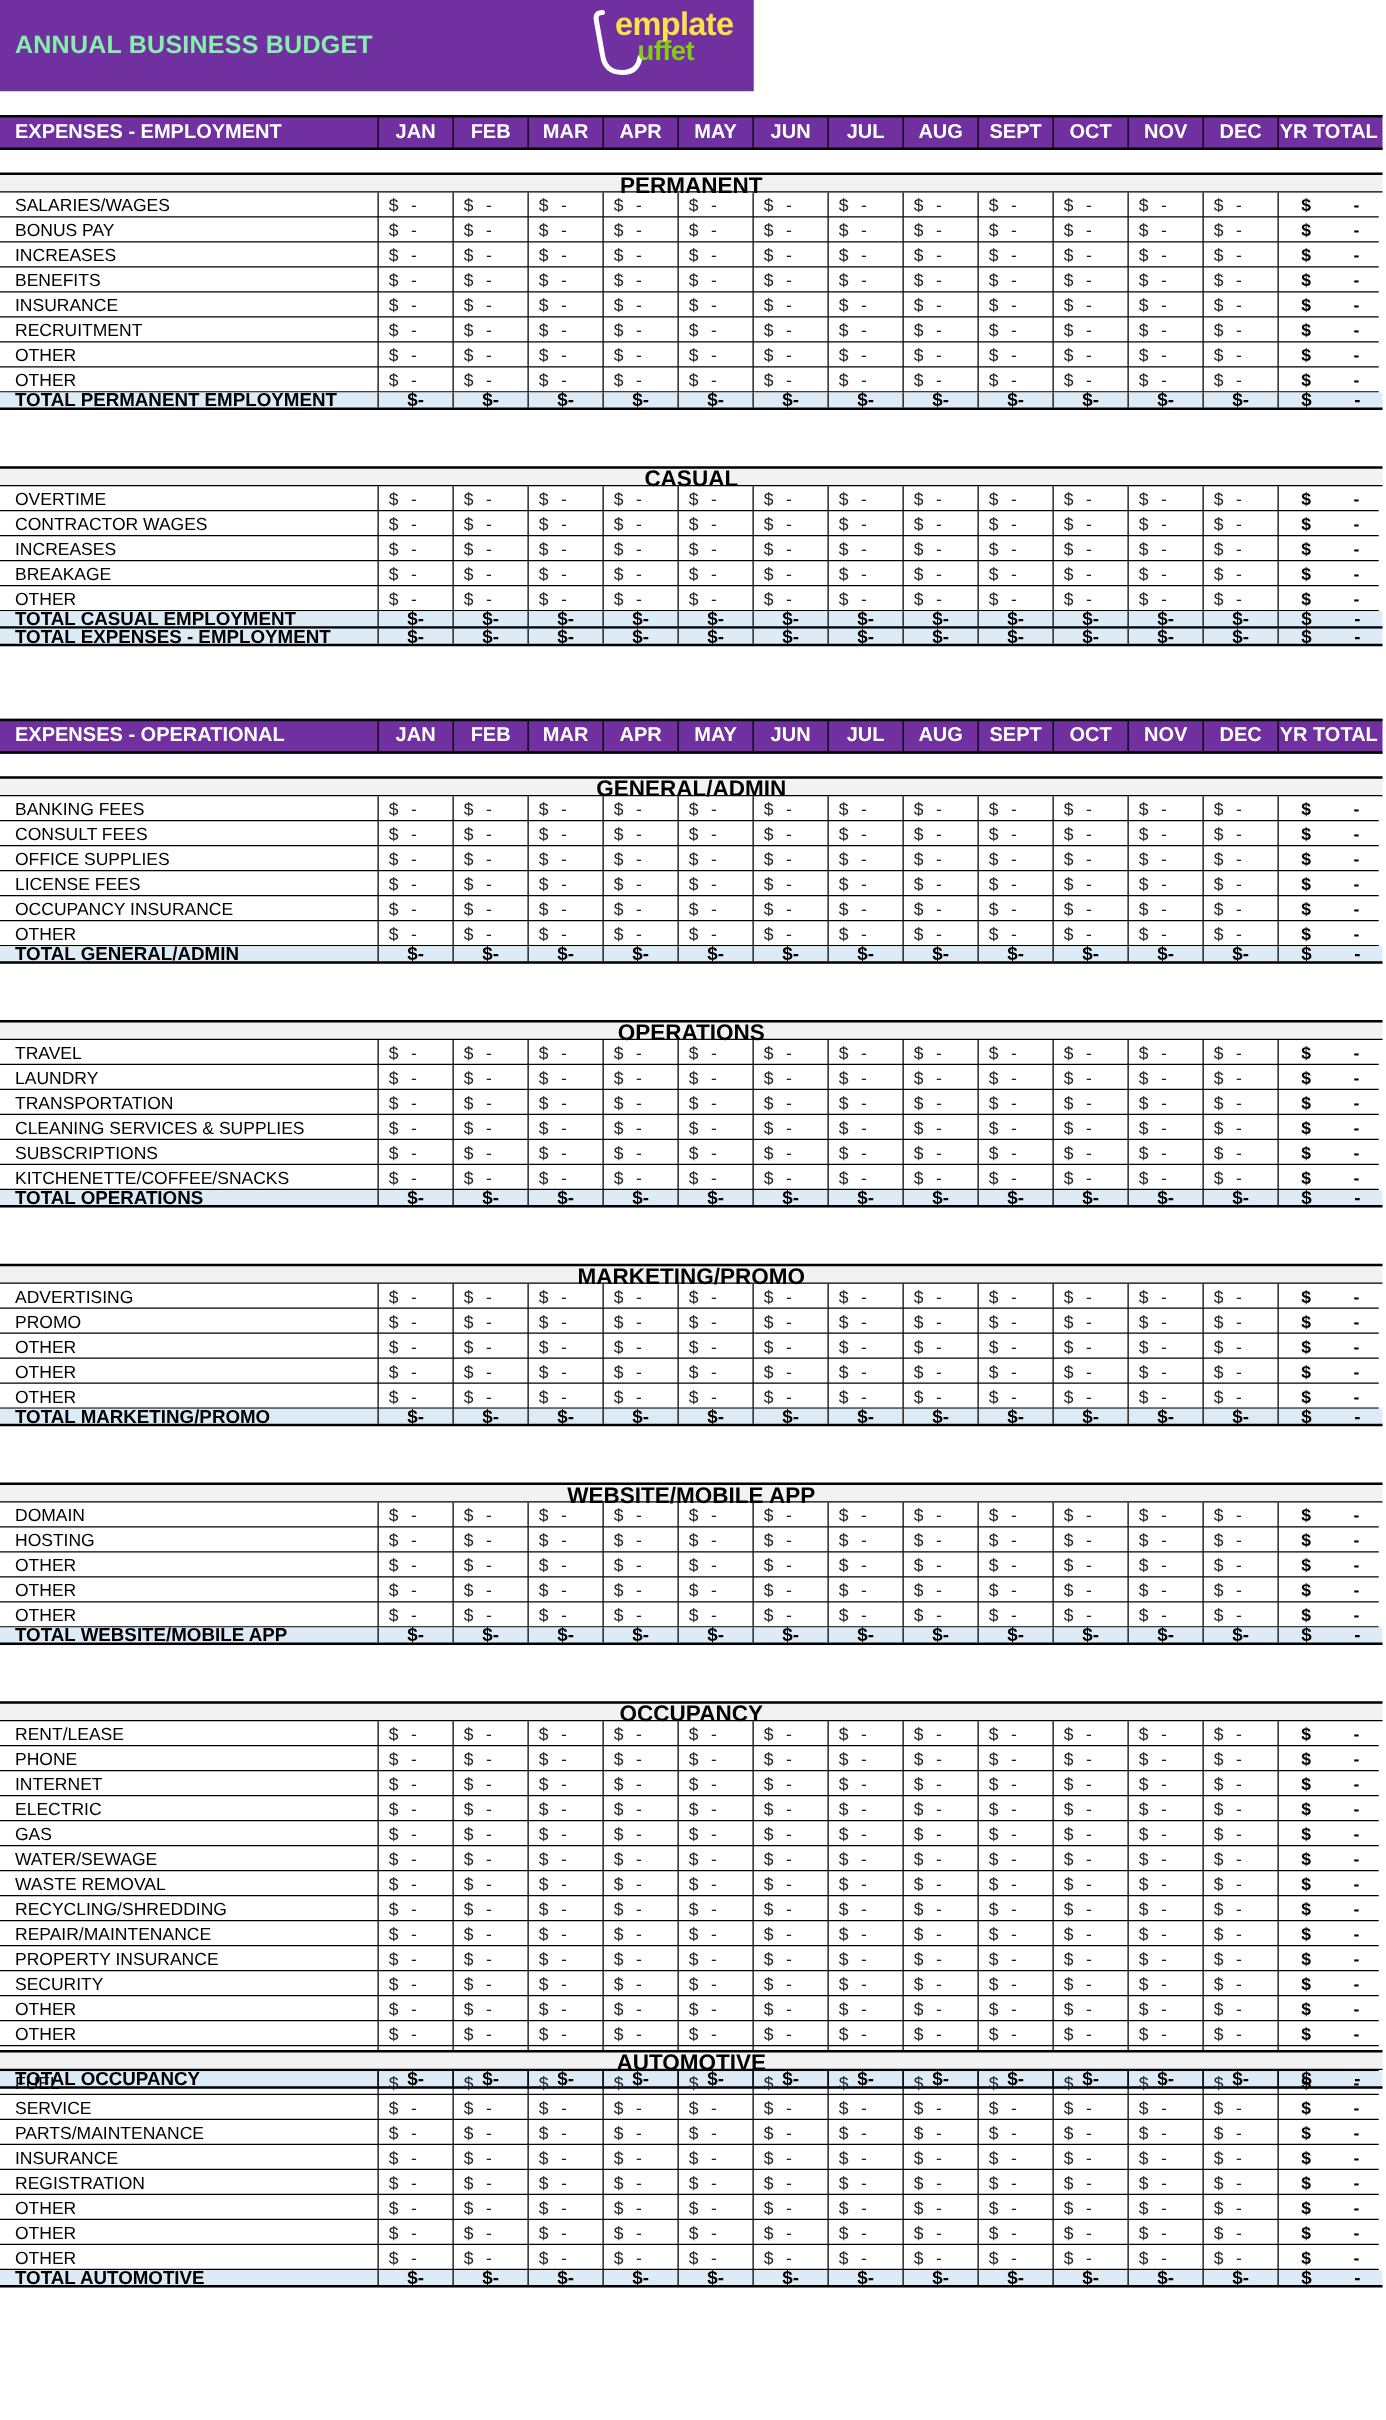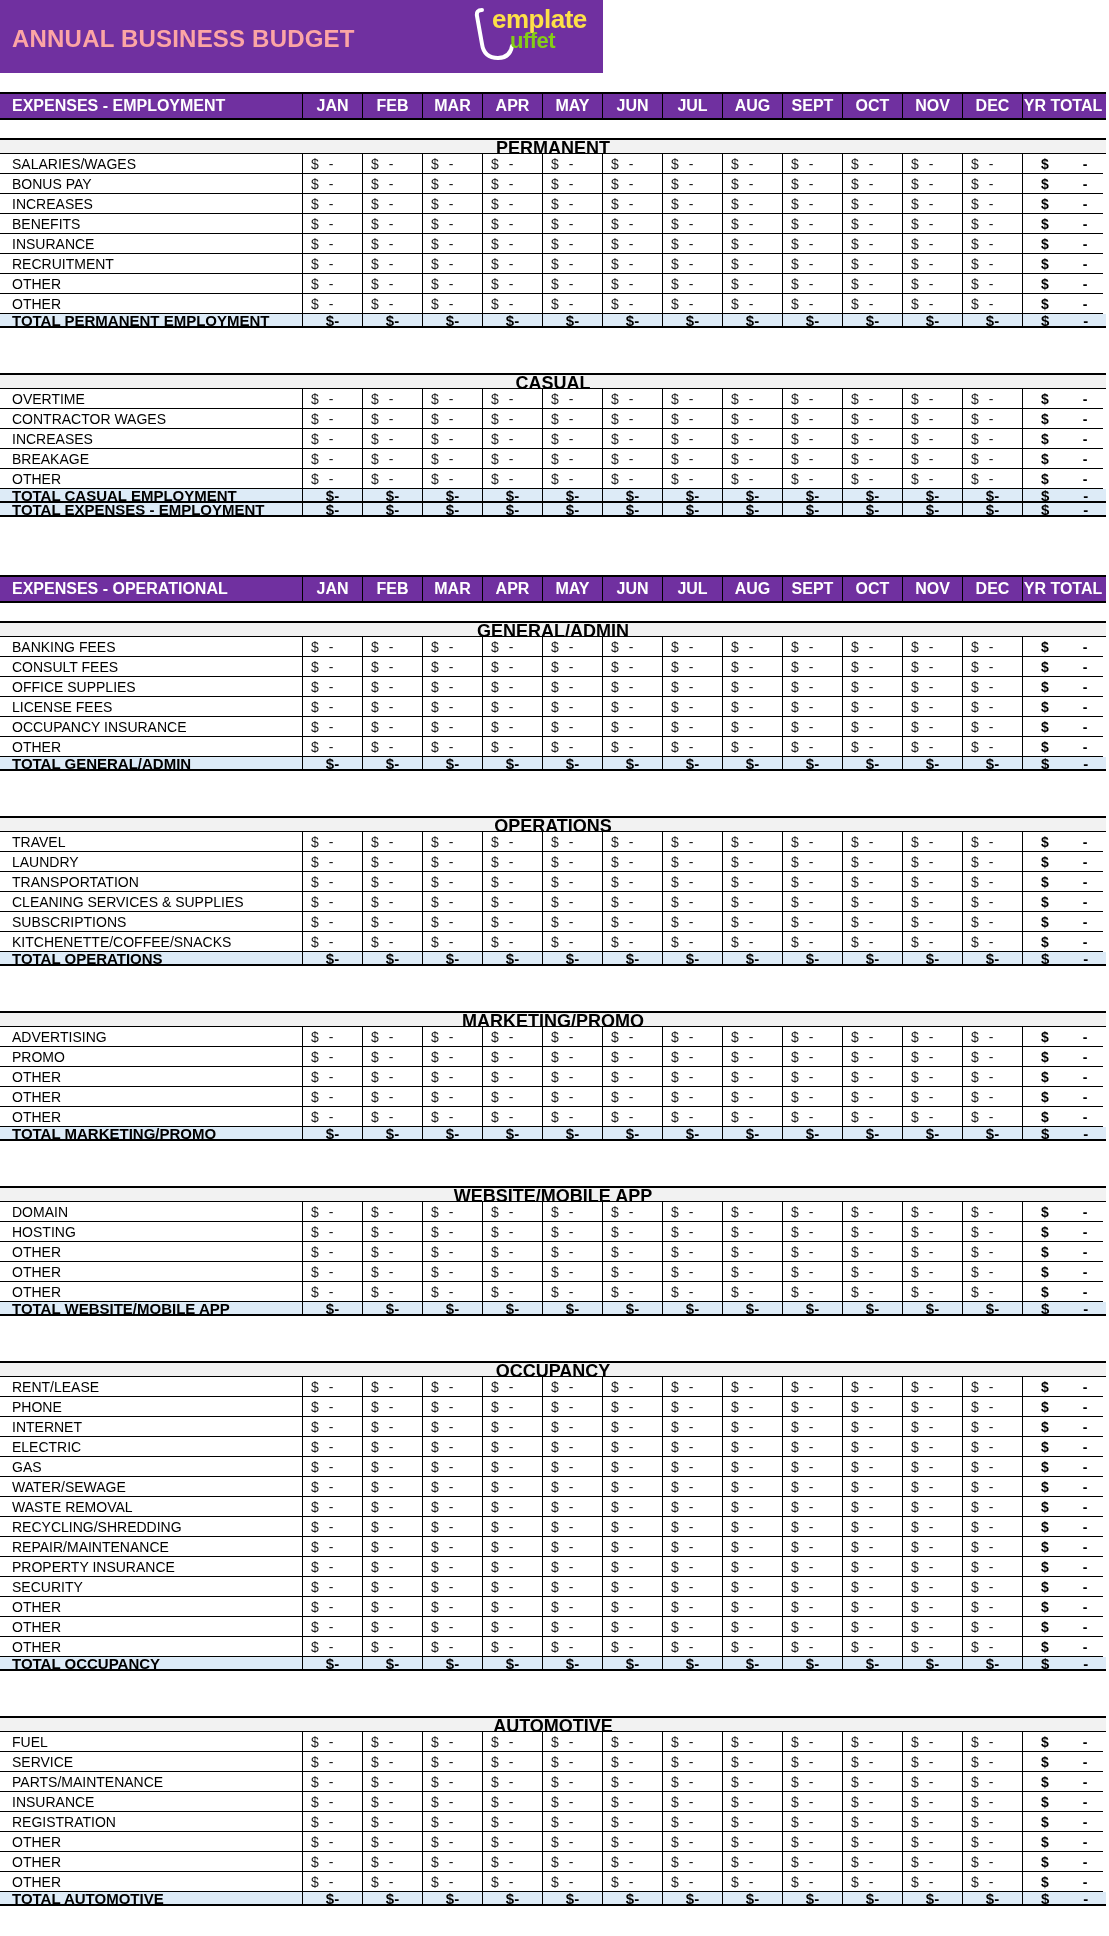--- a/index.html
+++ b/index.html
@@ -1,19 +1,19 @@
 <!DOCTYPE html>
 <html><head>
 <meta charset="utf-8">
 <style>
   html, body { margin: 0; padding: 0; background: #ffffff; }
   body { width: 1109px; height: 1936px; position: relative; overflow: hidden;
          font-family: "Liberation Sans", "DejaVu Sans", sans-serif; color: #000; }
   .banner { position: absolute; left: 0; top: 0; width: 603px; height: 73px; background: #7030a0; }
-  .banner-title { position: absolute; left: 12px; top: 25px; color: #fca5a5; font-weight: bold; font-size: 24px; letter-spacing: 0.2px; }
+  .banner-title { position: absolute; left: 12px; top: 25px; color: #86efac; font-weight: bold; font-size: 20px; letter-spacing: 0.2px; }
   .logo { position: absolute; left: 470px; top: 6px; width: 130px; height: 60px; }
   .logo svg { display: block; }
   .logo-text1 { position: absolute; left: 22px; top: 0px; color: #fde047; font-weight: bold; font-size: 26px; letter-spacing: -0.5px; line-height: 26px; }
   .logo-text2 { position: absolute; left: 40px; top: 22px; color: #84cc16; font-weight: bold; font-size: 22px; letter-spacing: -0.5px; line-height: 26px; }
 
   .grid { position: absolute; left: 0; width: 1106px; }
   .row { position: relative; display: flex; height: 20px; box-sizing: border-box; }
   .cell { box-sizing: border-box; border-right: 1px solid #000; border-bottom: 1px solid #000; height: 100%; display: flex; align-items: center; }
   .c-label { width: 303px; padding-left: 12px; font-size: 14px; }
   .c-month { width: 60px; }
@@ -3242,21 +3242,21 @@
         <div class="cell c-month">
           <span>$</span>
           <span>-</span>
         </div>
         <div class="cell c-total">
           <span>$</span>
           <span class="dash">-</span>
         </div>
       </div>
     </div>
-    <div class="grid" style="top: 1716px;">
+    <div class="grid" style="top: 1640px;">
       <div class="sec-title">AUTOMOTIVE</div>
       <div class="row data-row">
         <div class="cell c-label">FUEL</div>
         <div class="cell c-month">
           <span class="cur">$</span>
           <span class="dash">-</span>
         </div>
         <div class="cell c-month">
           <span class="cur">$</span>
           <span class="dash">-</span>

